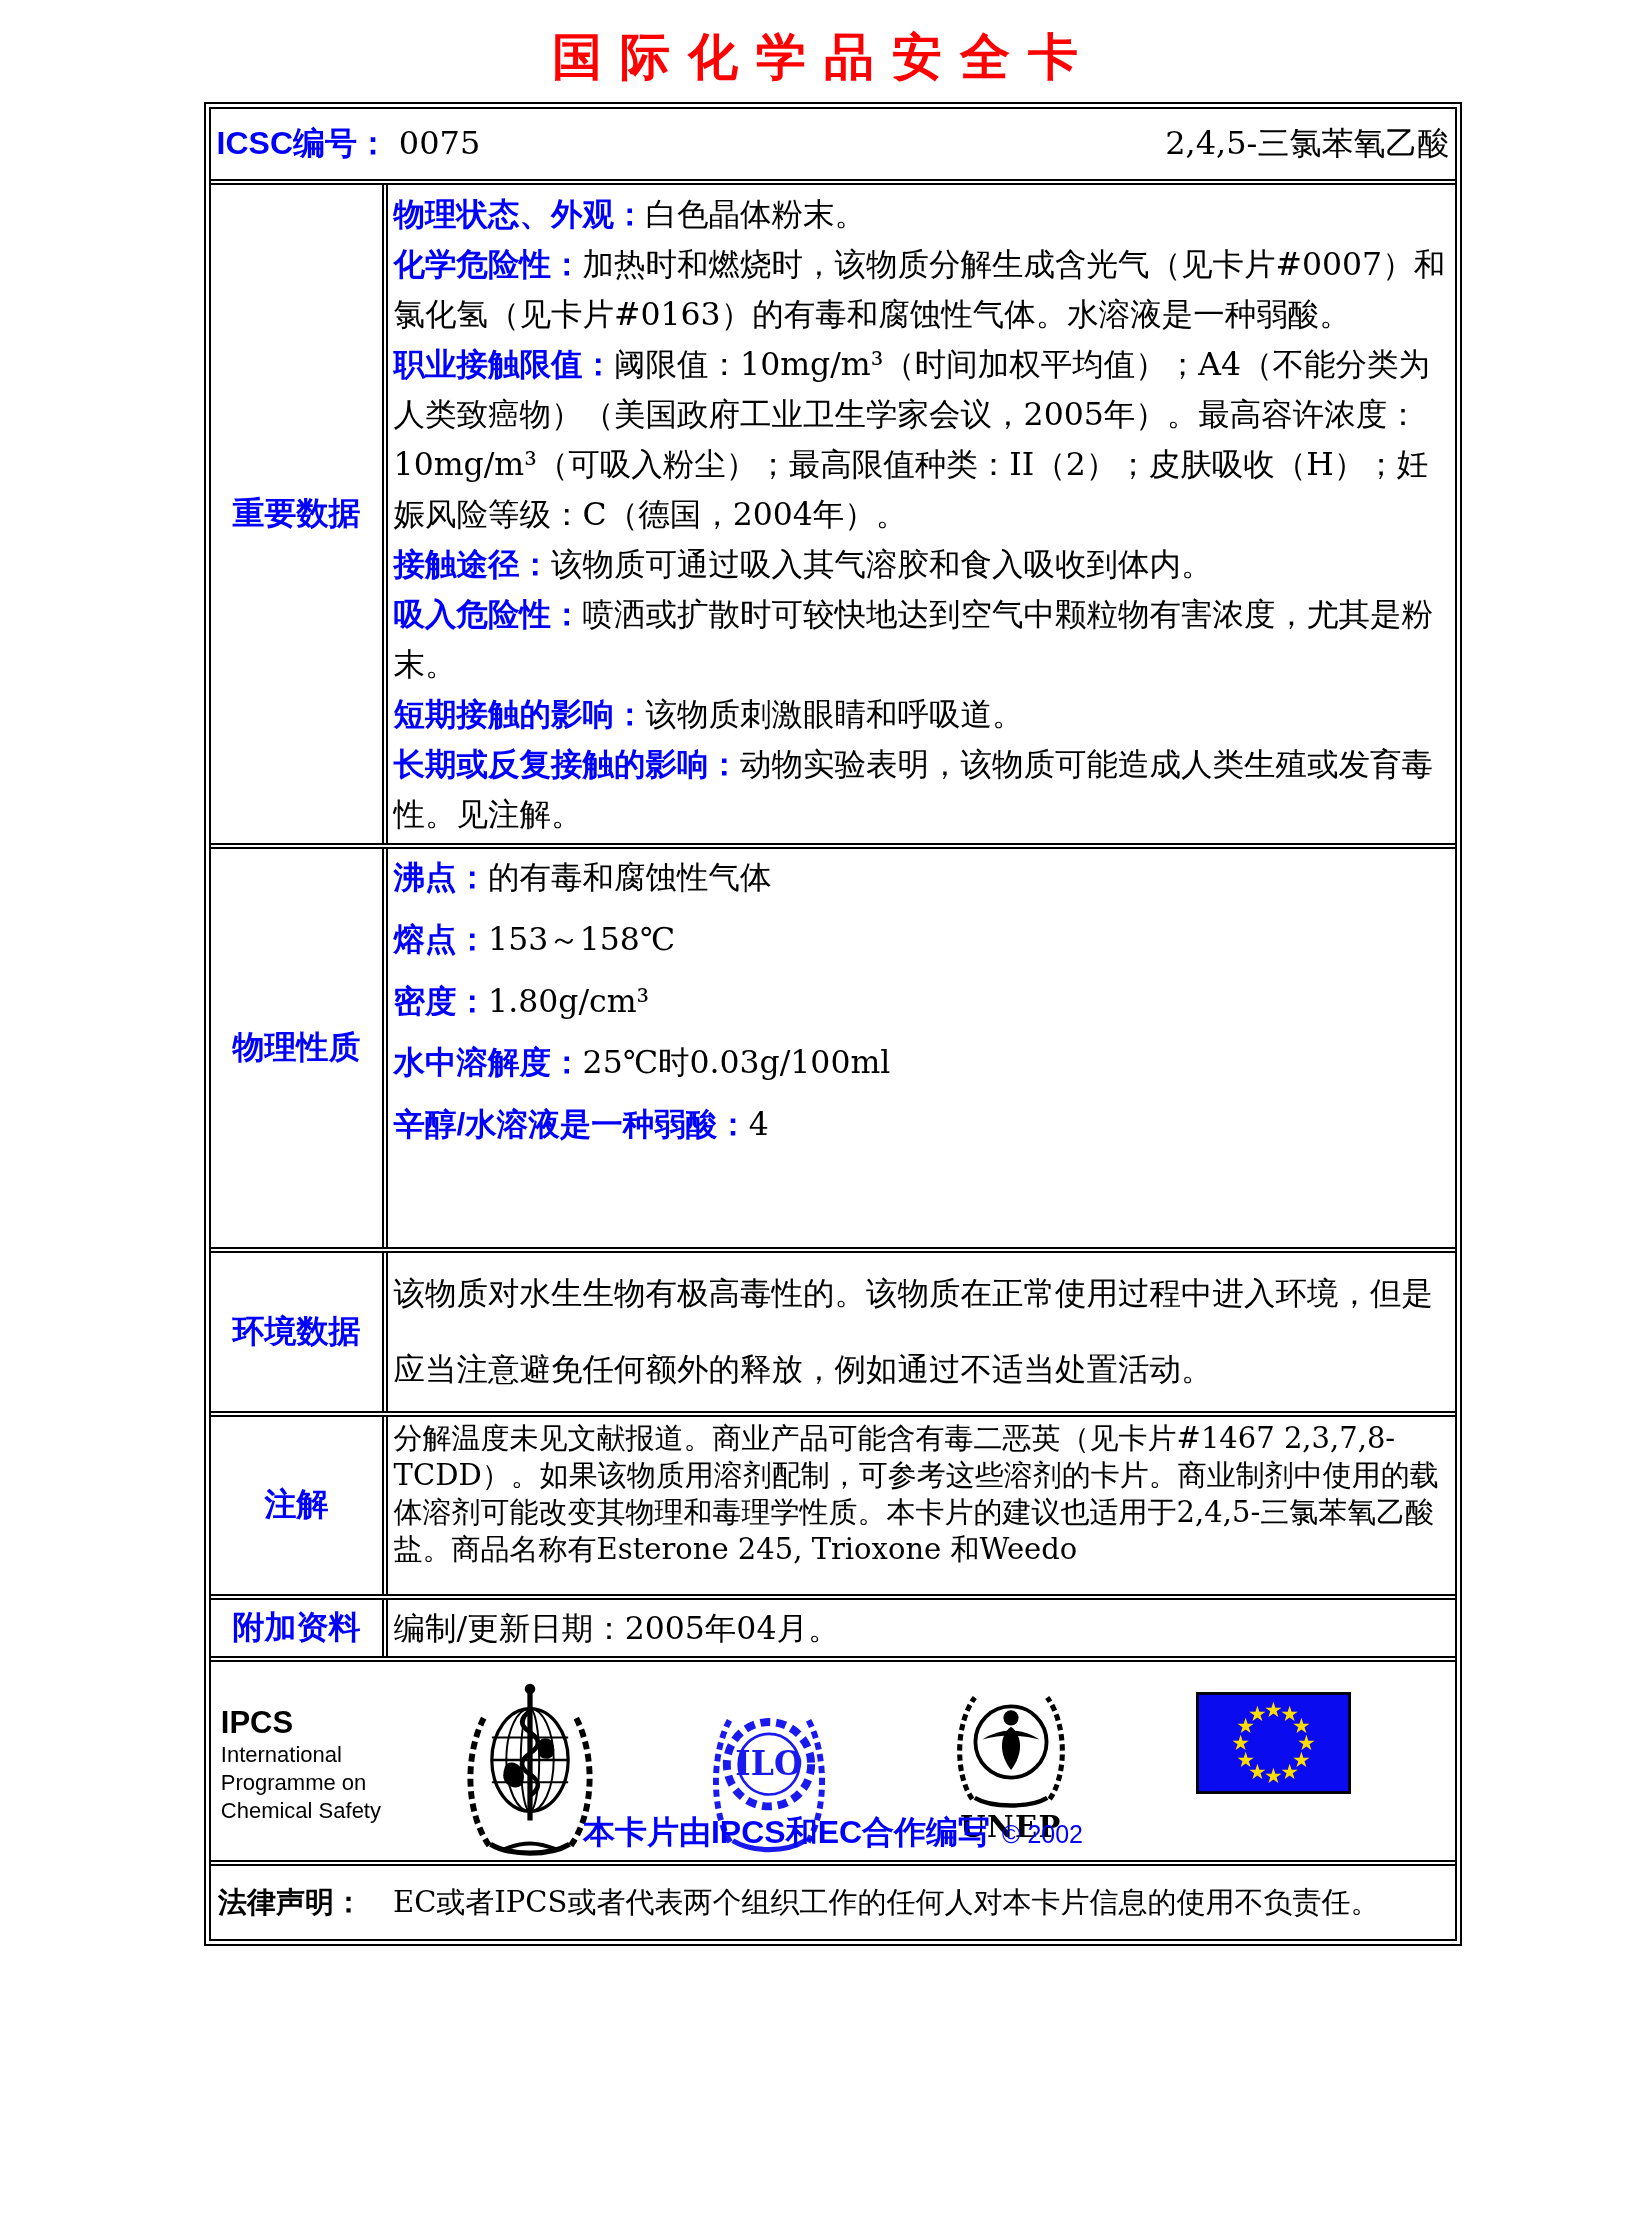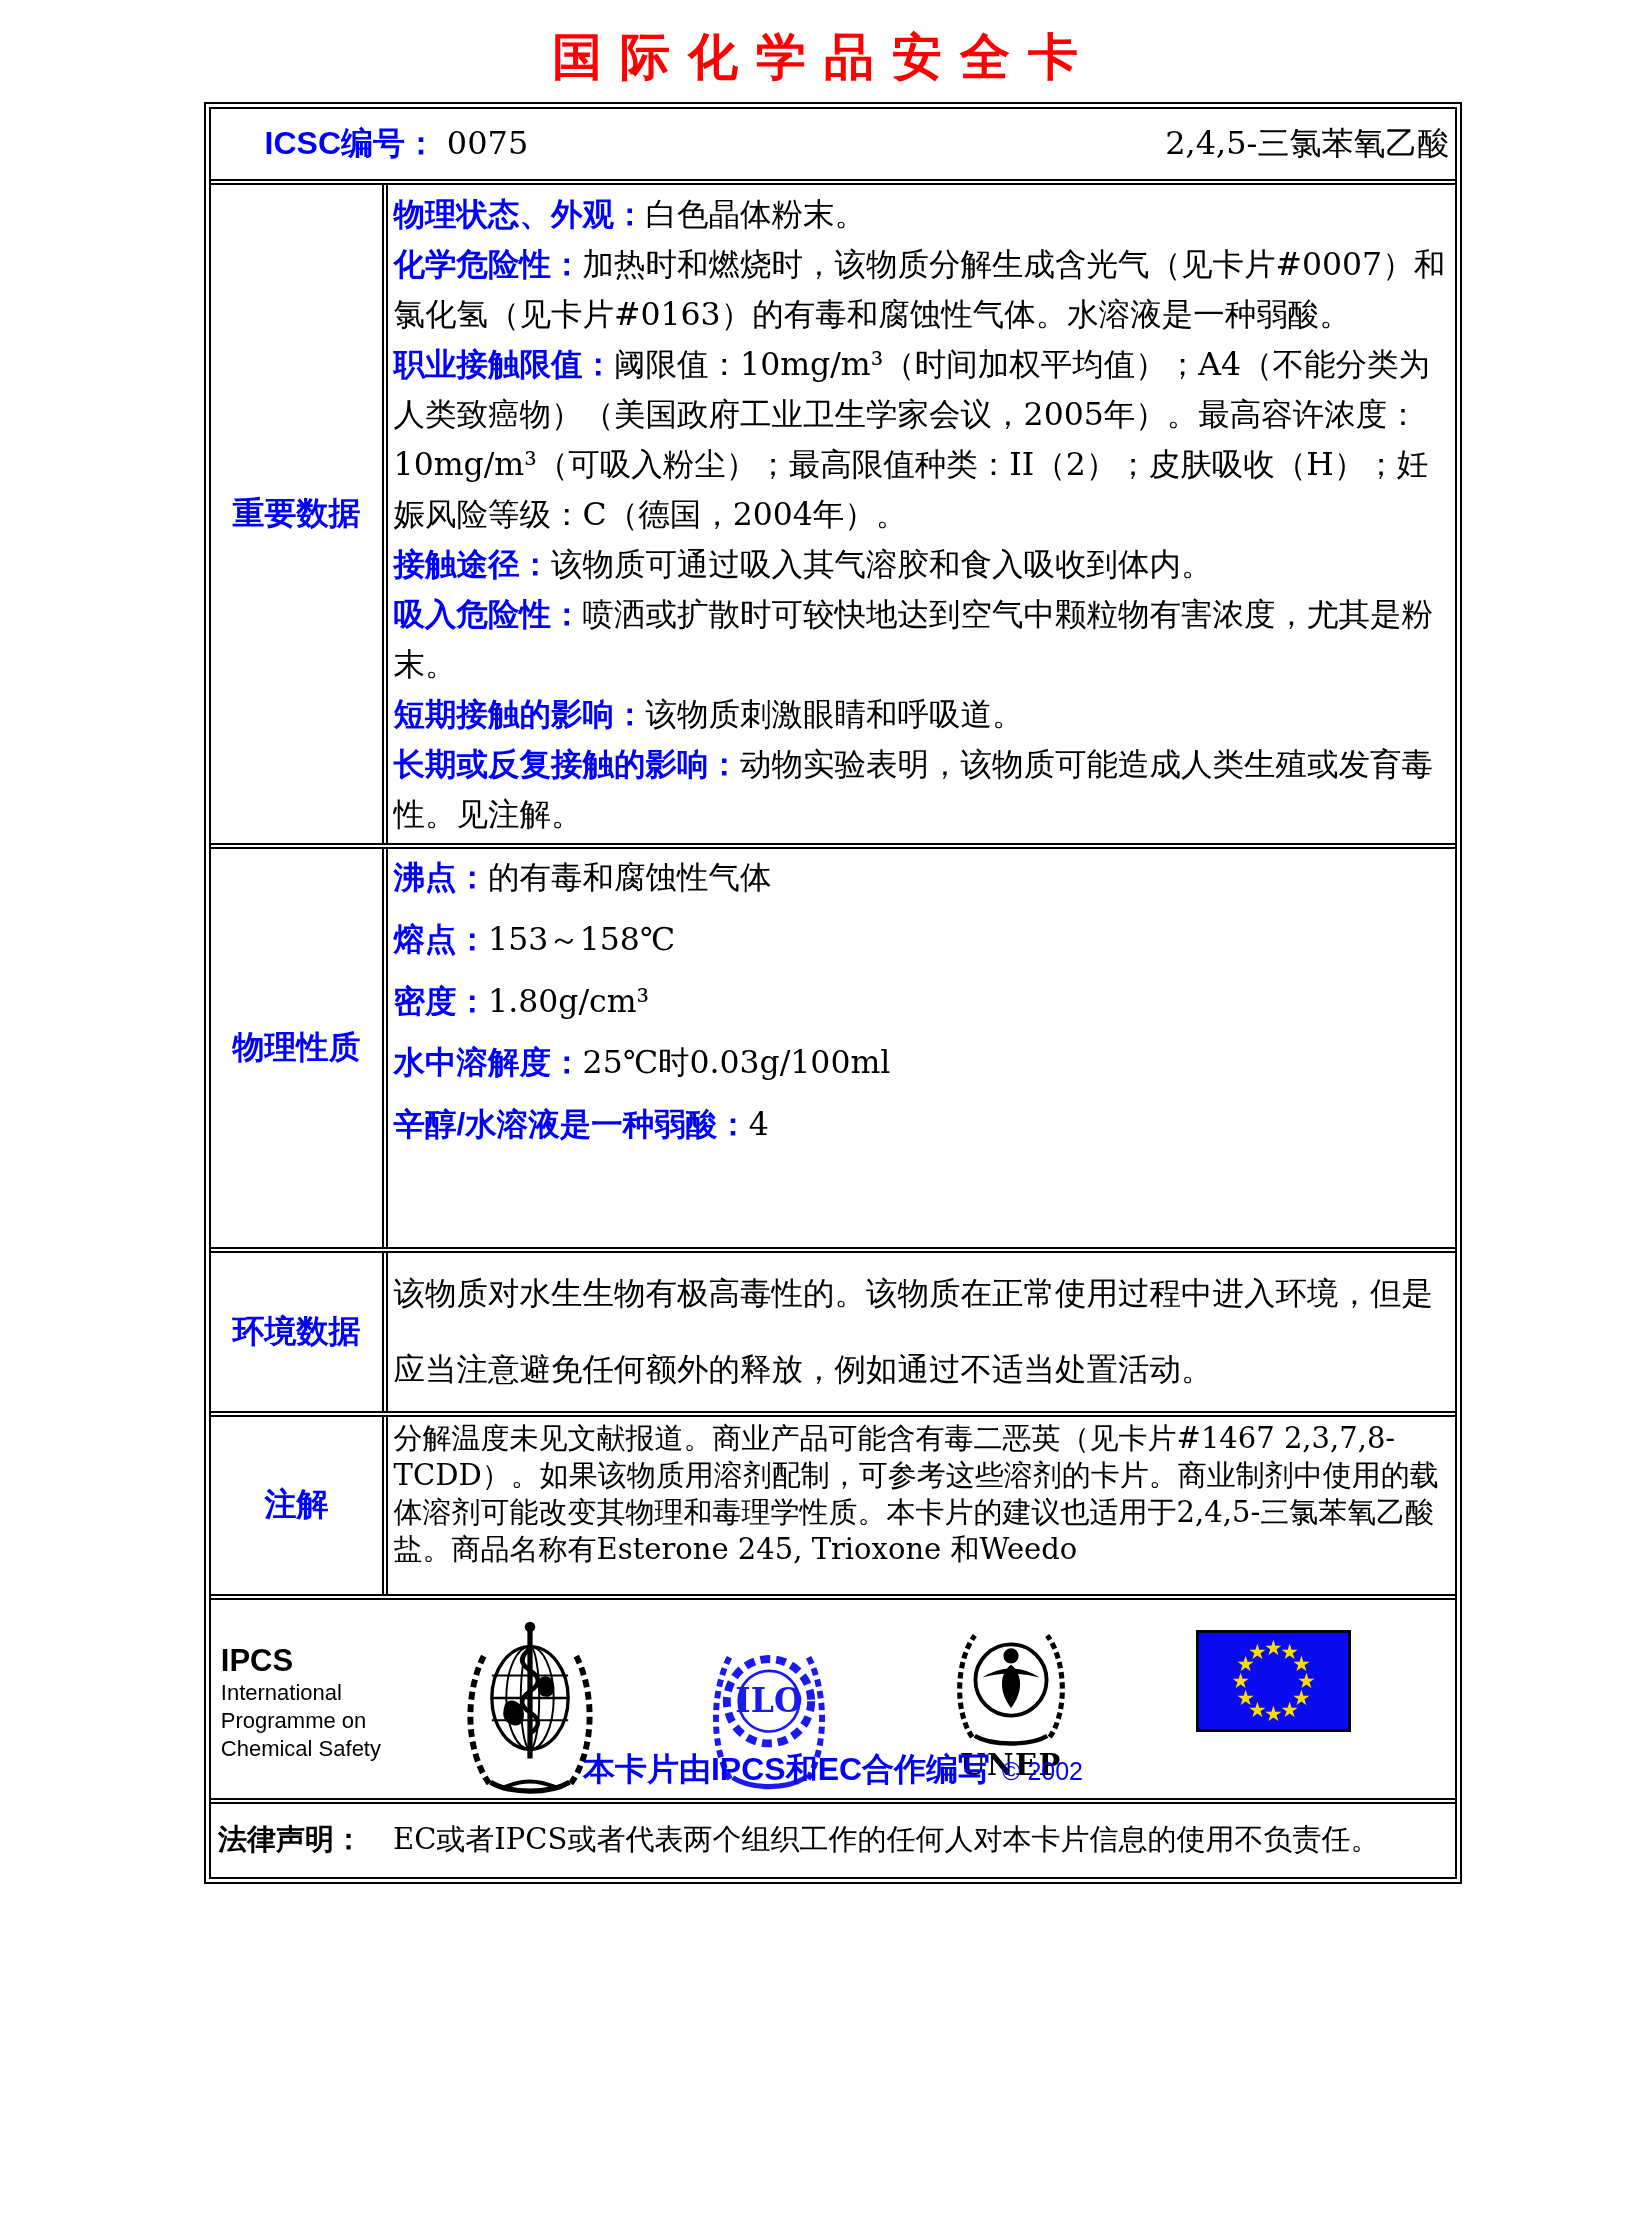--- a/index.html
+++ b/index.html
@@ -54,21 +54,21 @@
   
   .hdr{
     min-height:76px;
     align-items:center;
     padding:0 5.6px;
     font-size:32px;
     display:flex;justify-content:space-between;
   }
   .icsc-label{
     font-family:"Liberation Sans", sans-serif;
-    font-weight:bold;color:#0000ff;margin-left:48px;
+    font-weight:bold;color:#0000ff;
   }
   .icsc-number{margin-left:9.8px;color:#000;}
   .chem-name{color:#000;white-space:nowrap;}
   
   .r-important{min-height:651px;}
   .r-physical{min-height:404px;}
   .r-env{min-height:126px;}
   .r-notes{min-height:183px;}
   .r-addl{min-height:57px;}
   .r-logos{min-height:192px;}
@@ -170,20 +170,26 @@
       </div>
   </div>
 
   <div class="row r-notes">
     <div class="row-label">注解</div>
     <div class="row-content c-notes">
         <div class="para"><span class="ptext">分解温度未见文献报道。商业产品可能含有毒二恶英（见卡片#1467 2,3,7,8-TCDD）。如果该物质用溶剂配制，可参考这些溶剂的卡片。商业制剂中使用的载体溶剂可能改变其物理和毒理学性质。本卡片的建议也适用于2,4,5-三氯苯氧乙酸盐。商品名称有Esterone 245, Trioxone 和Weedo</span></div>
       </div>
   </div>
 
+  <div class="row r-addl">
+    <div class="row-label">附加资料</div>
+    <div class="row-content c-addl">
+        <div class="para"><span class="ptext">编制/更新日期：2005年04月。</span></div>
+      </div>
+  </div>
 
   <div class="row r-logos">
     <div class="ipcs-block">
       <div class="ipcs-name">IPCS</div>
       <div class="ipcs-line">International</div>
       <div class="ipcs-line">Programme on</div>
       <div class="ipcs-line">Chemical Safety</div>
     </div>
 
     <div class="logo logo-who">

